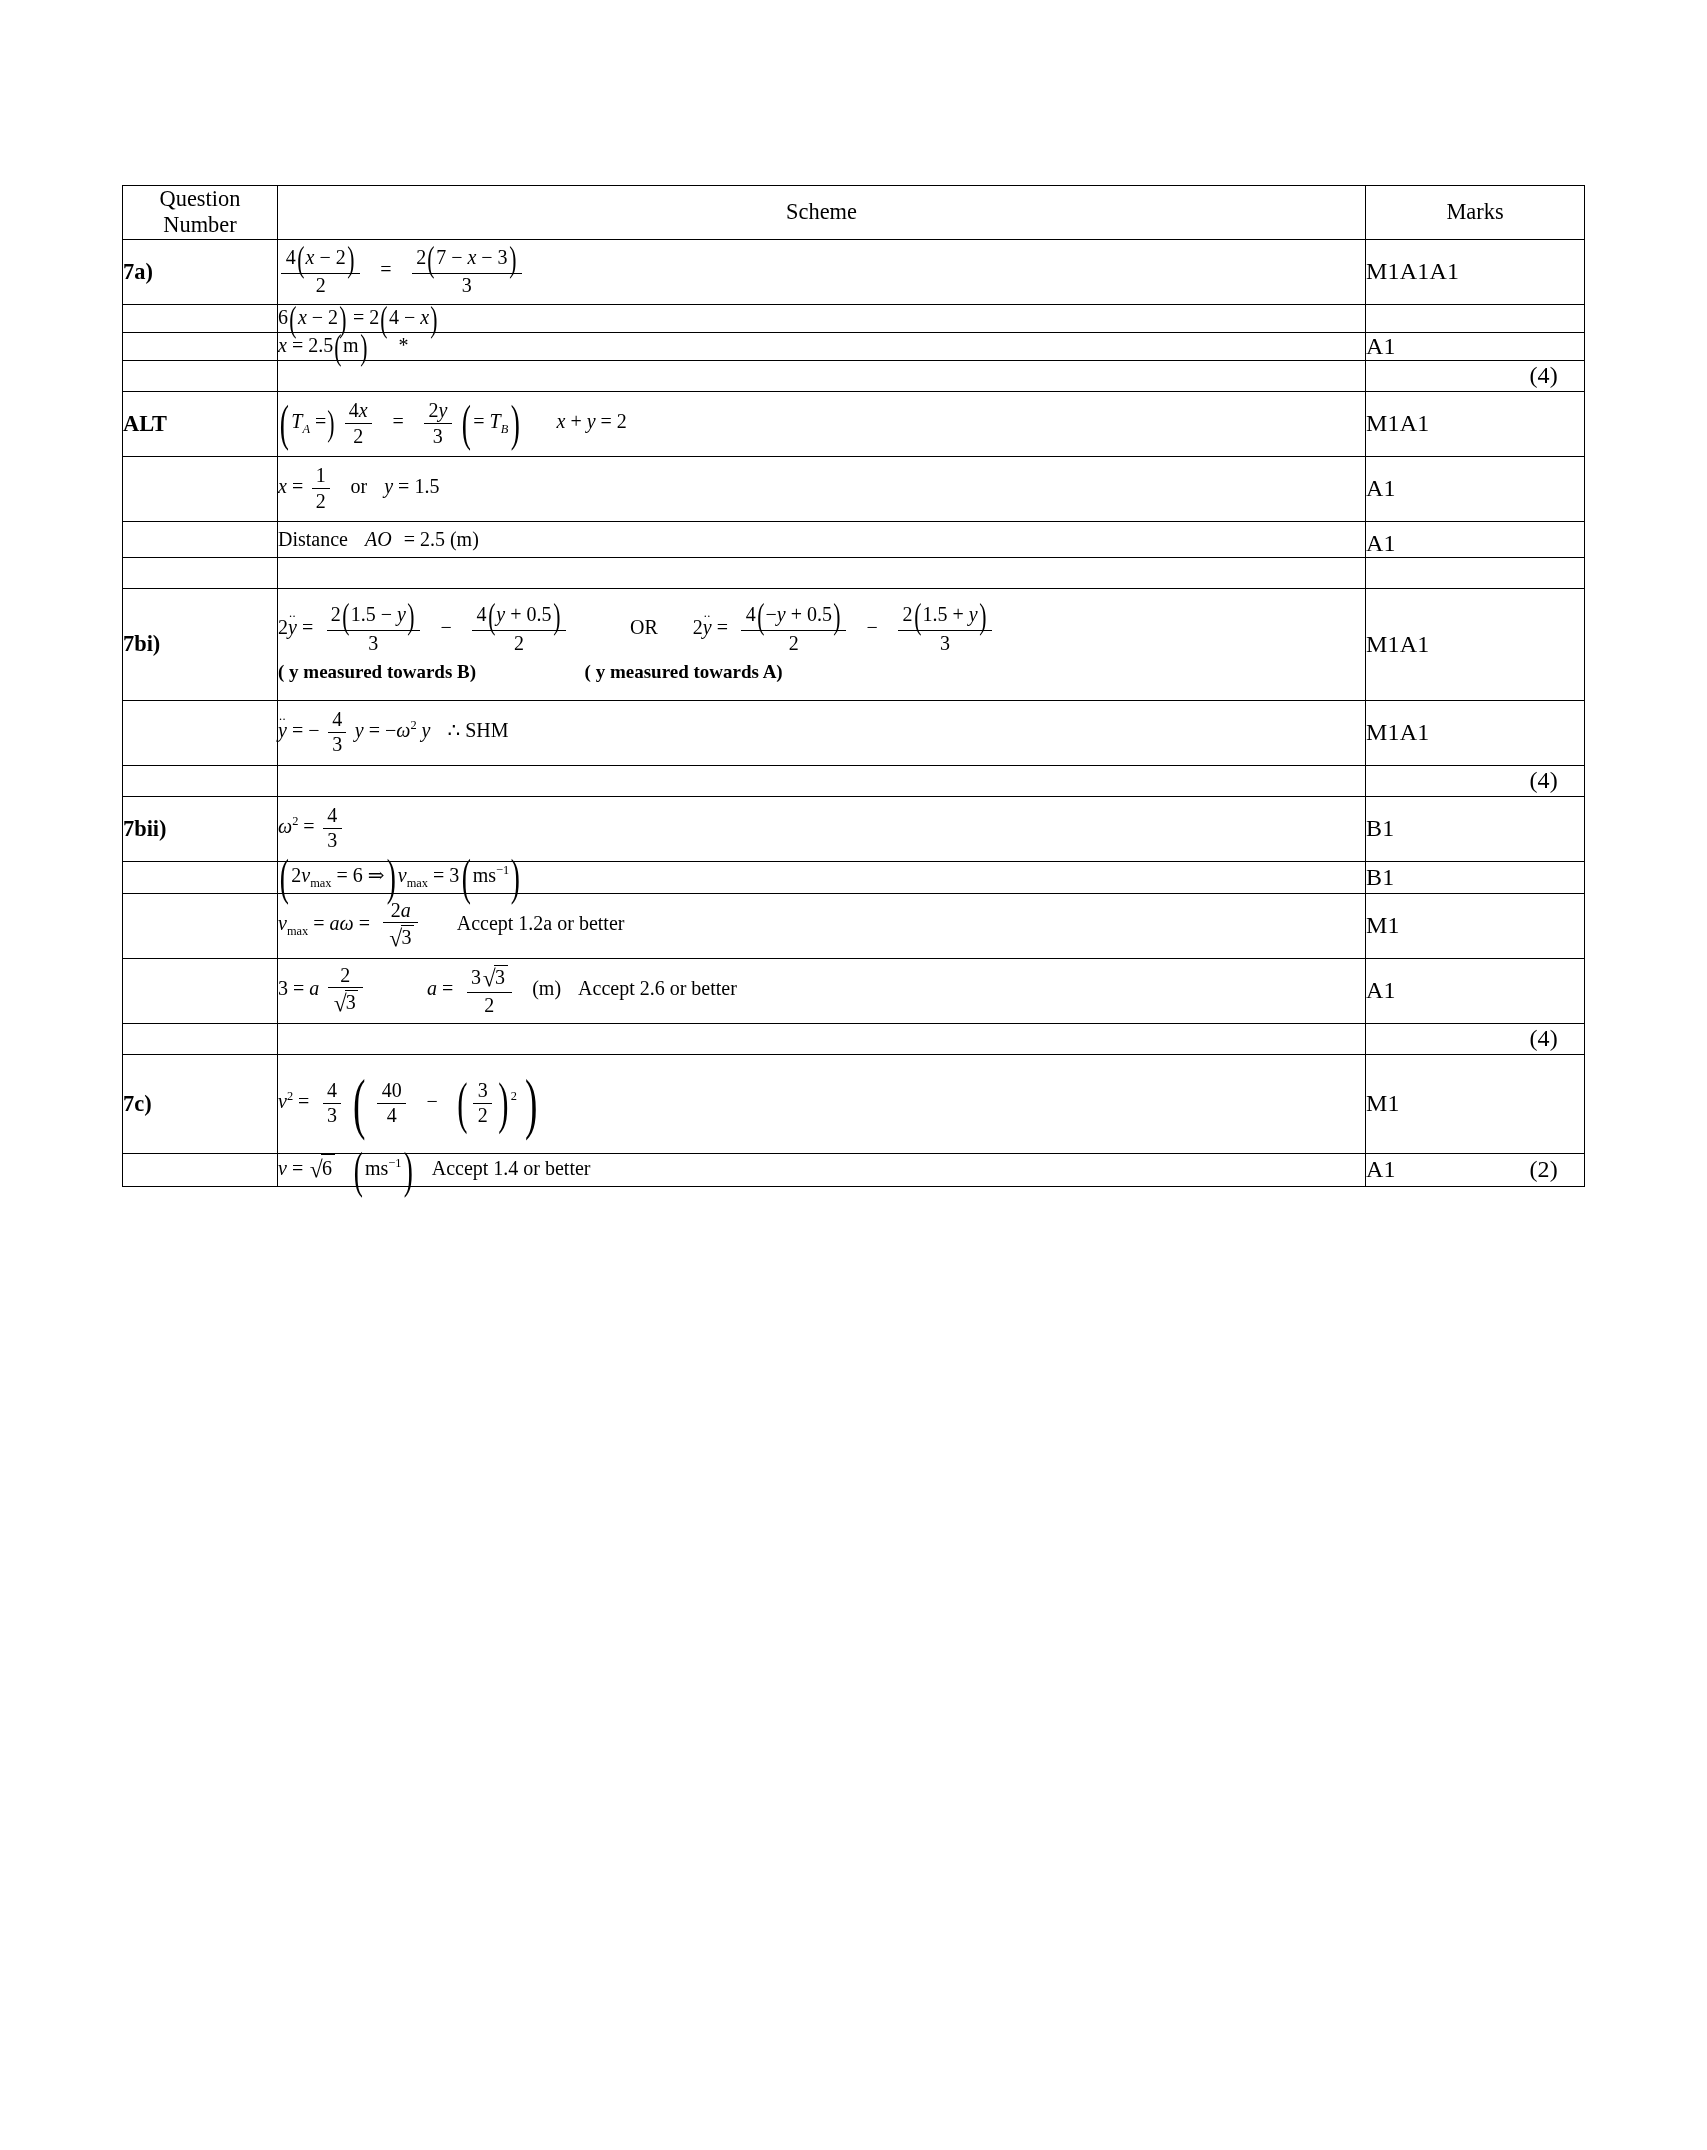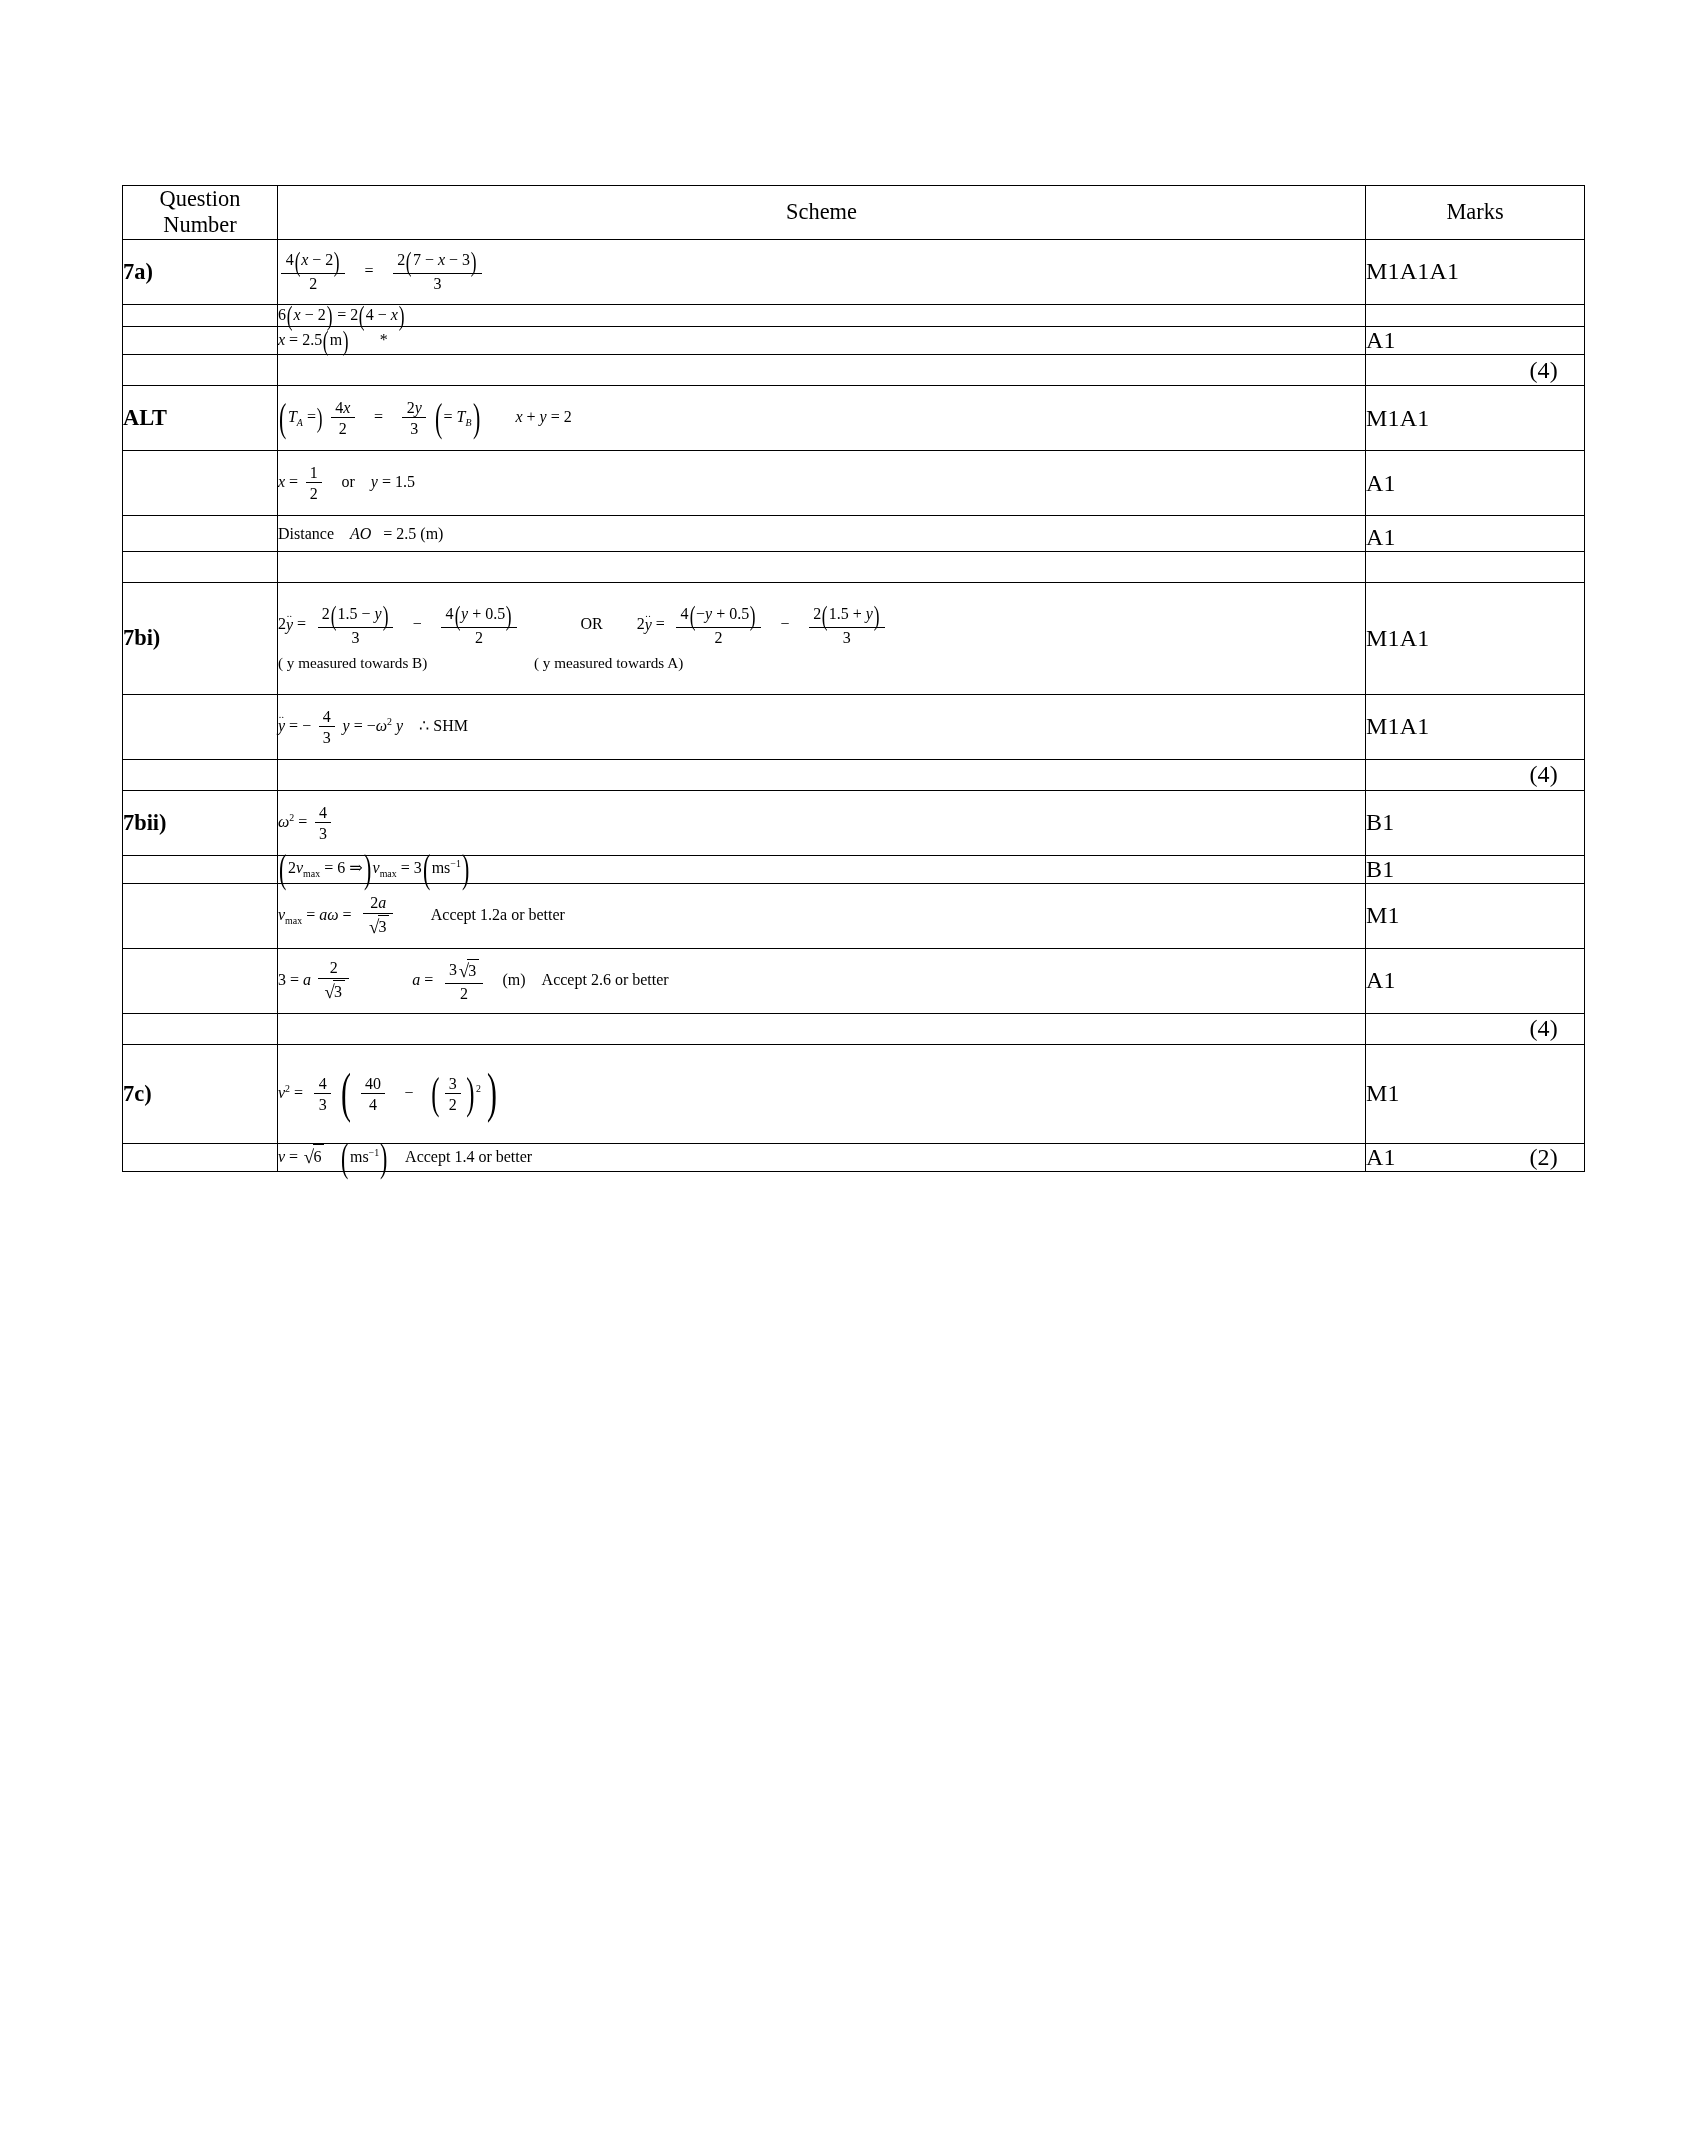--- a/index.html
+++ b/index.html
@@ -43,21 +43,21 @@
     padding: 11.2px 4.3px;
     font-weight: normal;
   }
   .qn {
     text-align: left;
     font-weight: bold;
     font-size: 22.4px;
   }
   .scheme {
     padding: 11.2px 0 11.2px 21.5px;
-    font-size: 16px;
+    font-size: 20px;
     line-height: 1.25;
   }
   .marks {
     padding: 11.2px 0 11.2px 20px;
     font-size: 24px;
     letter-spacing: 0.2px;
   }
   .marks.right {
     text-align: right;
     padding-right: 26px;
@@ -280,21 +280,21 @@
             2<span class="ddot"><span class="dots">..</span><i>y</i></span>&nbsp;=&nbsp;
             <span class="frac"><span class="num">2<span class="paren-tall">(</span>1.5&nbsp;−&nbsp;<i>y</i><span class="paren-tall">)</span></span><span class="den">3</span></span>
             <span class="gap-sm"></span>−<span class="gap-sm"></span>
             <span class="frac"><span class="num">4<span class="paren-tall">(</span><i>y</i>&nbsp;+&nbsp;0.5<span class="paren-tall">)</span></span><span class="den">2</span></span>
             <span class="gap-lg"></span><span>OR</span><span class="gap-md"></span>
             2<span class="ddot"><span class="dots">..</span><i>y</i></span>&nbsp;=&nbsp;
             <span class="frac"><span class="num">4<span class="paren-tall">(</span>−<i>y</i>&nbsp;+&nbsp;0.5<span class="paren-tall">)</span></span><span class="den">2</span></span>
             <span class="gap-sm"></span>−<span class="gap-sm"></span>
             <span class="frac"><span class="num">2<span class="paren-tall">(</span>1.5&nbsp;+&nbsp;<i>y</i><span class="paren-tall">)</span></span><span class="den">3</span></span>
           </div>
-          <div class="note" style="margin-top:6px;">
+          <div class="note" style="margin-top:6px;font-weight:bold;">
             <span>( y measured towards B)</span>
             <span style="display:inline-block; width:99px;"></span>
             <span>( y measured towards A)</span>
           </div>
         </td>
         <td class="marks">
           <span>M1A1</span>
         </td>
       </tr>
 

